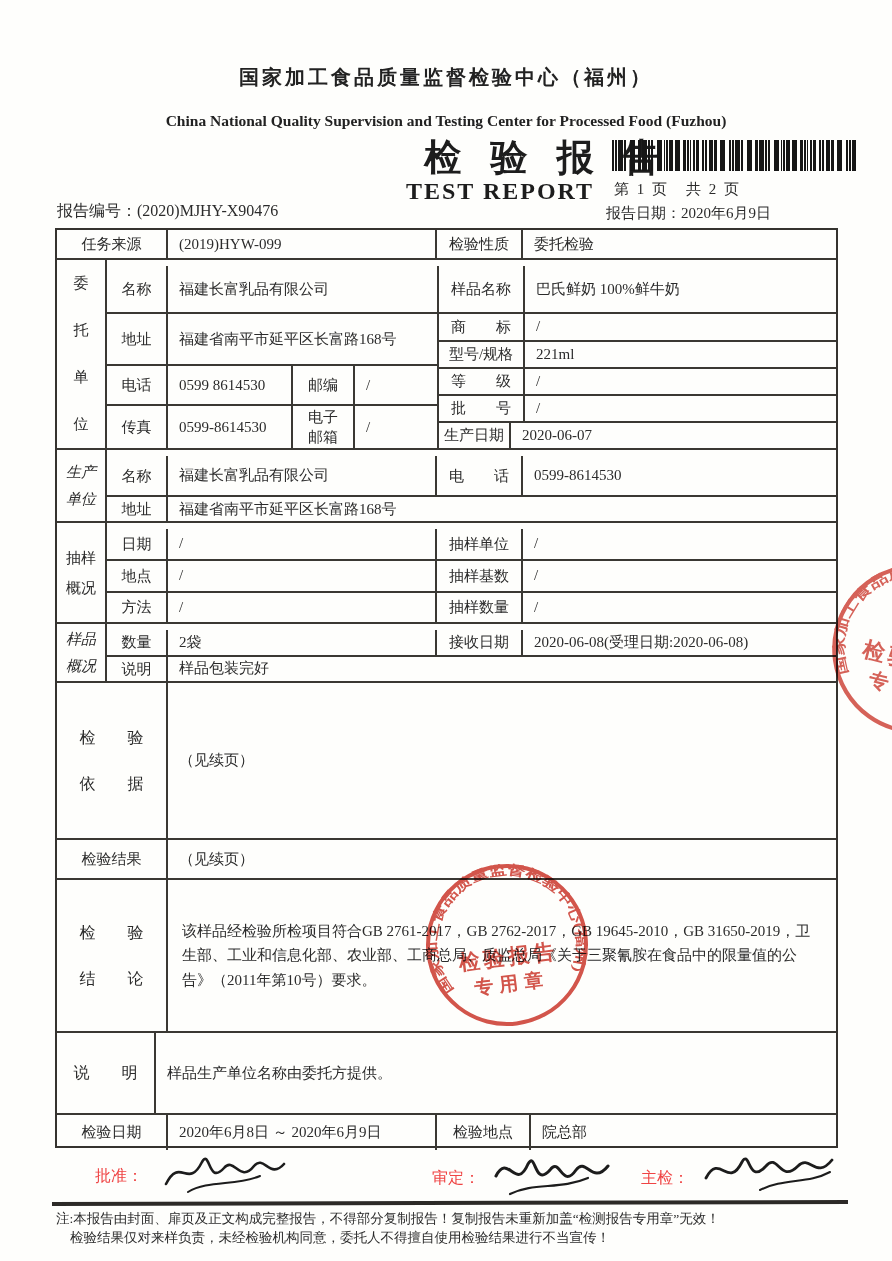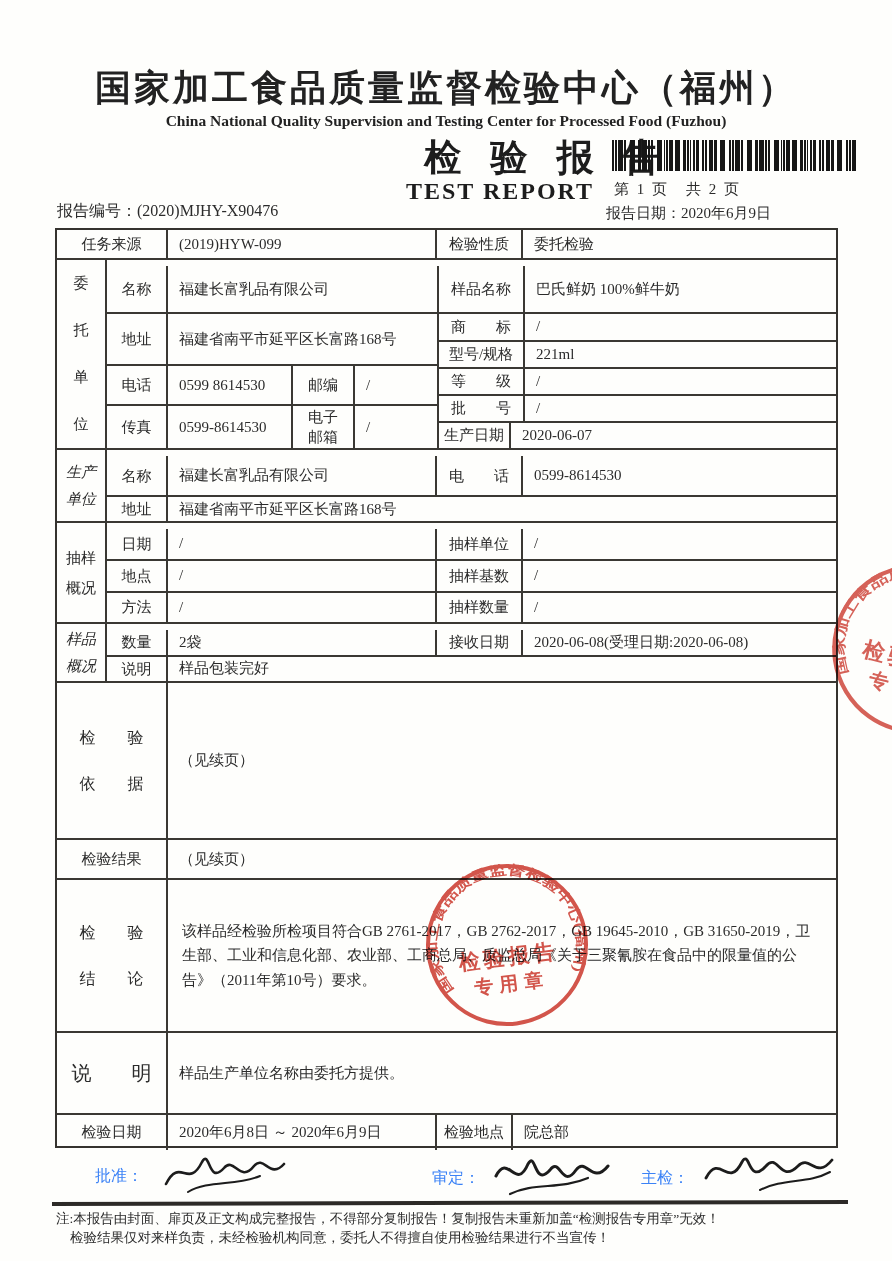--- a/index.html
+++ b/index.html
@@ -4,21 +4,21 @@
 <style>
   html,body{margin:0;padding:0;background:#e8e8e8;}
   .page{
     position:relative;width:892px;height:1261px;margin:0 auto;
     background:#fefefc;overflow:hidden;
     font-family:"Liberation Serif","DejaVu Serif",serif;
     color:#2b2b2b;
   }
   
   .org-cn{position:absolute;top:64px;left:0;width:100%;text-align:center;
-    font-size:36px;font-weight:bold;letter-spacing:3px;color:#222;}
+    font-size:20px;font-weight:bold;letter-spacing:3px;color:#222;}
   .org-en{position:absolute;top:112px;left:0;width:100%;text-align:center;
     font-size:15.5px;font-weight:bold;color:#222;}
   .title-cn{position:absolute;top:133px;left:330px;width:340px;text-align:right;
     font-size:37px;font-weight:bold;letter-spacing:10px;color:#1d1d1d;}
   .title-en{position:absolute;top:178px;left:330px;width:340px;text-align:center;
     font-size:24px;font-weight:bold;letter-spacing:2px;color:#1d1d1d;}
   .barcode{position:absolute;top:140px;left:612px;width:244px;height:31px;
     background:
       repeating-linear-gradient(90deg,#161616 0 2px,transparent 2px 3px,#161616 3px 5px,transparent 5px 9px),
       repeating-linear-gradient(90deg,#161616 0 1px,transparent 1px 6px,#161616 6px 9px,transparent 9px 13px);}
@@ -45,21 +45,21 @@
   .sp2b{line-height:30px;}     
   .big-lab{line-height:46px;font-size:16px;}
   .concl{align-items:center;line-height:1.62;padding:8px 16px 8px 14px;}
   
   .stamp{position:absolute;mix-blend-mode:multiply;opacity:.92;}
   .stamp-main{top:860px;left:422px;width:170px;height:170px;transform:rotate(-7deg);}
   .stamp-edge-wrap{position:absolute;top:556px;right:0;width:66px;height:186px;overflow:hidden;}
   .stamp-edge{position:absolute;top:4px;left:2px;width:178px;height:178px;transform:rotate(14deg);
     mix-blend-mode:multiply;opacity:.85;}
   
-  .sig-label{position:absolute;font-size:16px;color:#3b82f6;}
+  .sig-label{position:absolute;font-size:16px;color:#ef4444;}
   .sig{position:absolute;}
   .rule{position:absolute;top:1201px;left:52px;width:796px;height:4px;background:#2c2a27;
     transform:rotate(-.15deg);}
   .footnote{position:absolute;top:1210px;left:56px;width:800px;font-size:13.5px;
     line-height:1.38;color:#2b2b2b;}
   .footnote .fn2{padding-left:14px;}
 </style>
 </head>
 <body>
 
@@ -209,28 +209,28 @@
       <div class="cell val flex1 nbr">（见续页）</div>
     </div>
 
     <div class="trow" style="height:153px">
       <div class="cell lab big-lab" style="width:111px">检　　验
 结　　论</div>
       <div class="cell val concl flex1 nbr">该样品经检验所检项目符合GB 2761-2017，GB 2762-2017，GB 19645-2010，GB 31650-2019，卫生部、工业和信息化部、农业部、工商总局、质监总局《关于三聚氰胺在食品中的限量值的公告》（2011年第10号）要求。</div>
     </div>
 
     <div class="trow" style="height:82px">
-      <div class="cell lab" style="width:111px;font-size:20px">说　　明</div>
+      <div class="cell lab" style="width:99px;font-size:16px">说　　明</div>
       <div class="cell val flex1 nbr">样品生产单位名称由委托方提供。</div>
     </div>
 
     <div class="trow" style="height:35px">
       <div class="cell lab nbb" style="width:111px">检验日期</div>
       <div class="cell val nbb" style="width:269px">2020年6月8日 ～ 2020年6月9日</div>
-      <div class="cell lab nbb" style="width:76px">检验地点</div>
+      <div class="cell lab nbb" style="width:94px">检验地点</div>
       <div class="cell val flex1 nbr nbb">院总部</div>
     </div>
   </div>
 
   <svg class="stamp stamp-main" viewBox="0 0 170 170">
     <circle cx="85" cy="85" r="79" fill="none" stroke="#cf463c" stroke-width="4"></circle>
     <path id="arcMain" d="M 28,125 A 70 70 0 1 1 142,125" fill="none"></path>
     <text font-size="13" fill="#cf463c" font-weight="bold">
       <textPath href="#arcMain" startOffset="2" textLength="296" lengthAdjust="spacingAndGlyphs">国家加工食品质量监督检验中心(福州)</textPath>
     </text>

